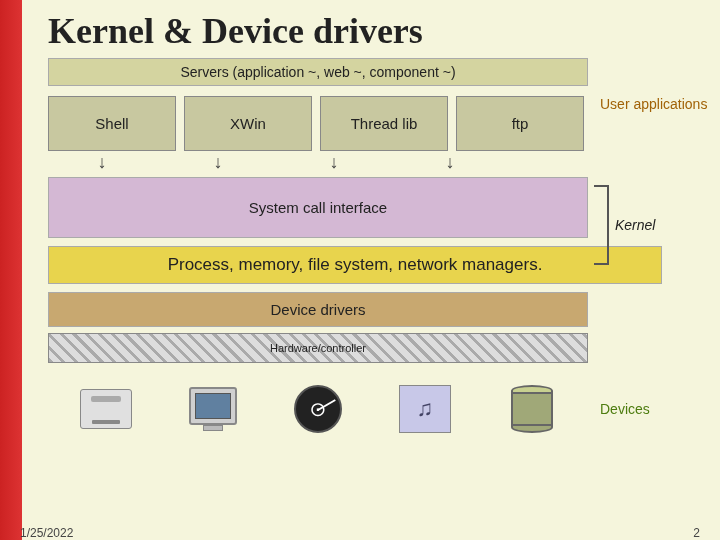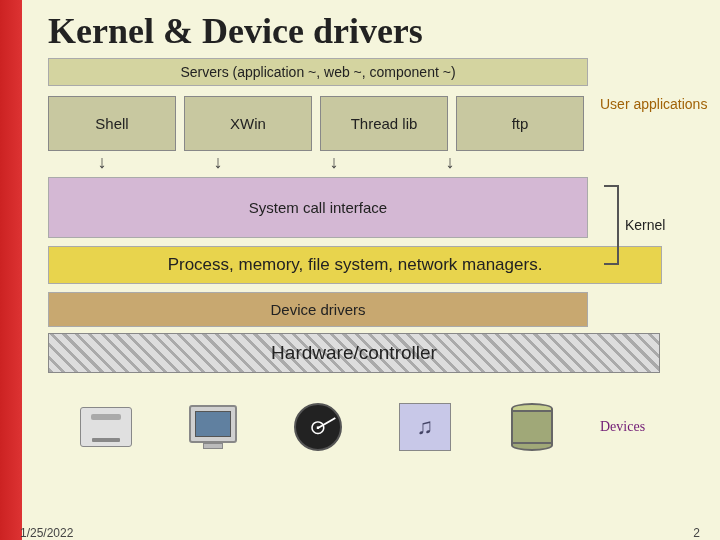--- a/index.html
+++ b/index.html
@@ -137,43 +137,44 @@
       background: repeating-linear-gradient(
         45deg,
         #aaa,
         #aaa 3px,
         #ddd 3px,
         #ddd 9px
       );
       border: 1px solid #888;
       text-align: center;
       padding: 8px 10px;
-      font-size: 19px;
-      color: #222;
-      width: 612px;
-      margin-bottom: 24px;
+      font-size: 11px;
+      color: #222;
+      width: 540px;
+      margin-bottom: 16px;
     }
 
     
     .main-content {
       display: flex;
       align-items: flex-start;
     }
 
     .left-section {
       width: 540px;
       flex-shrink: 0;
     }
 
     .right-section {
       width: 140px;
       display: flex;
       flex-direction: column;
       align-items: flex-start;
-      padding-left: 16px;
+      padding-left: 6px;
+      font-style: italic;
     }
 
     .kernel-brace {
       display: flex;
       align-items: center;
       margin-top: 8px;
     }
 
     .brace-line {
       width: 15px;
@@ -202,24 +203,23 @@
       display: flex;
       gap: 12px;
       width: 540px;
       justify-content: space-around;
       align-items: center;
       padding: 4px 10px;
     }
 
     .devices-label {
       font-size: 14px;
-      color: #701a75;
+      color: #4d7c0f;
       padding-left: 12px;
       white-space: nowrap;
-      font-family: Liberation Serif, serif;
     }
 
     
     .footer {
       position: absolute;
       bottom: 0;
       left: 20px;
       right: 20px;
       display: flex;
       justify-content: space-between;

